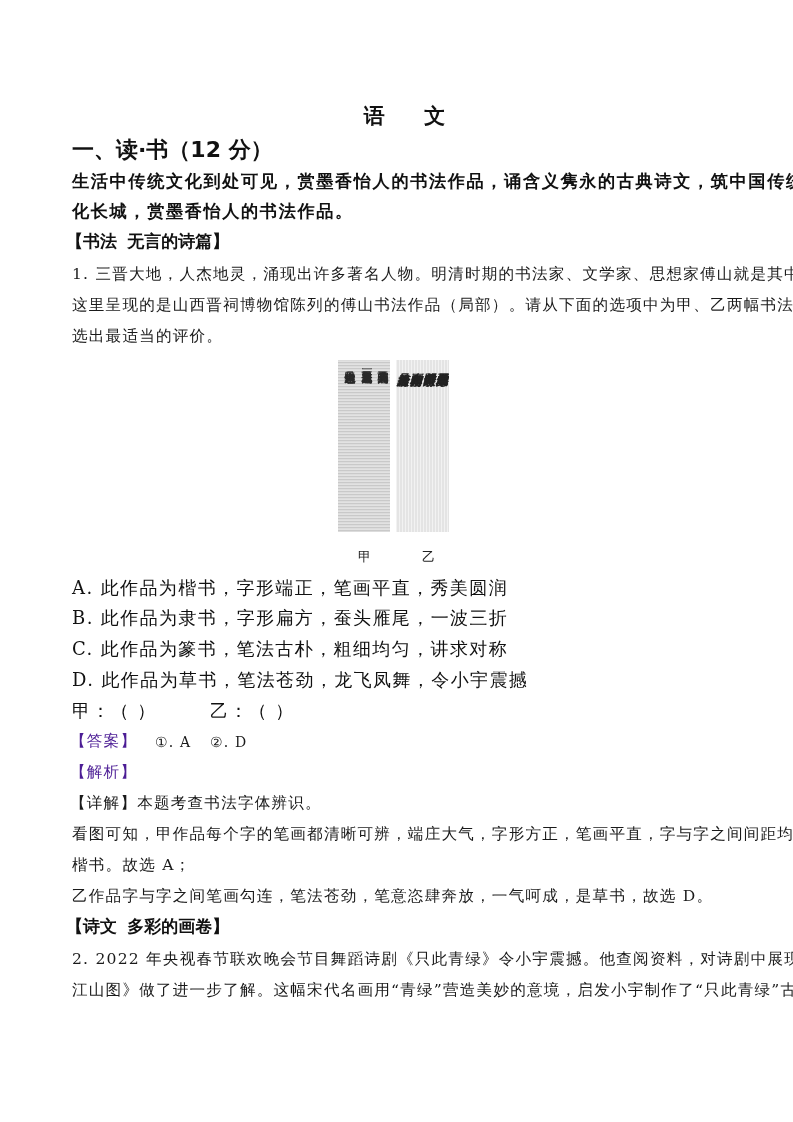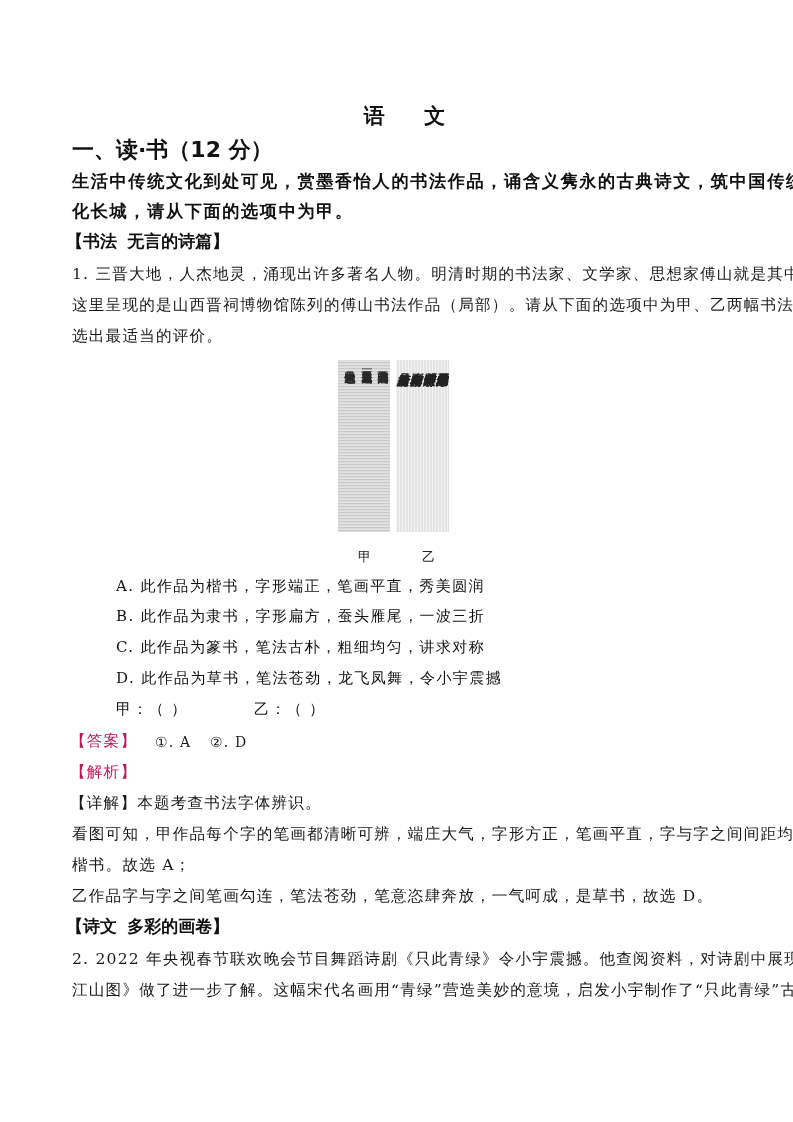--- a/index.html
+++ b/index.html
@@ -7,46 +7,46 @@
          font-family:"DejaVu Serif","Liberation Serif",serif; color:#111; }
   .line { position:absolute; left:72px; white-space:nowrap; line-height:1; }
   .reg { font-size:15.6px; letter-spacing:1.2px; color:#1a1a1a; }
   .bold { font-weight:bold; font-family:"DejaVu Sans","Liberation Sans",sans-serif; }
   .title { position:absolute; left:0; width:793px; text-align:center; top:102px;
            font-size:21px; font-weight:bold; letter-spacing:16px;
            font-family:"DejaVu Sans","Liberation Sans",sans-serif;margin-left:16px; }
   .h1 { font-size:22px; top:139px; }
   .intro { font-size:17.2px; letter-spacing:1.6px; }
   .section { font-size:17px; left:66px;font-family:Liberation Mono, monospace; }
-  .blue { color:#be185d; }
+  .blue { color:#4c1d95; }
   .figure { position:absolute; top:360px; left:338px; width:111px; height:172px; }
   .panel { position:absolute; top:0; height:172px;
            background:repeating-linear-gradient(0deg,#dcdcdc 0 1px,#c9c9c9 1px 2px,#e2e2e2 2px 3px);
            overflow:hidden; }
   .panel.jia { left:0; width:52px; }
   .panel.yi { left:58px; width:53px; background:repeating-linear-gradient(90deg,#f2f2f2 0 1px,#e4e4e4 1px 3px); }
   .col { position:absolute; top:3px; width:12px; font-size:11px; line-height:12.3px;
          writing-mode:vertical-rl; color:#2a2a2a; font-family:"DejaVu Serif",serif; }
   .ycol { position:absolute; top:4px; width:13px; font-size:12px; line-height:13px;
           writing-mode:vertical-rl; color:#222; font-style:italic; font-weight:bold;
           font-family:"DejaVu Serif",serif; }
   .caption { position:absolute; top:548px; font-size:13px; color:#222; }
-  .opts .line { font-size:15px; letter-spacing:1.4px;margin-left:44px; }
+  .opts .line { font-size:18px; letter-spacing:1.4px; }
 </style>
 </head>
 <body>
 
 <div>
 
   <div class="title">语  文</div>
 
   <div class="line bold h1">一、读·书（12 分）</div>
 
   <div class="line bold intro" style="top:173px">生活中传统文化到处可见，赏墨香怡人的书法作品，诵含义隽永的古典诗文，筑中国传统文</div>
-  <div class="line bold intro" style="top:203px">化长城，请从下面的选项中为甲。</div>
+  <div class="line bold intro" style="top:203px">化长城，赏墨香怡人的书法作品。</div>
 
   <div class="line bold section" style="top:234px">【书法  无言的诗篇】</div>
 
   <div class="line reg" style="top:267px">1. 三晋大地，人杰地灵，涌现出许多著名人物。明清时期的书法家、文学家、思想家傅山就是其中之一。</div>
   <div class="line reg" style="top:298px">这里呈现的是山西晋祠博物馆陈列的傅山书法作品（局部）。请从下面的选项中为甲、乙两幅书法作品分别</div>
   <div class="line reg" style="top:329px">选出最适当的评价。</div>
 
   <div class="figure">
     <div class="panel jia">
       <div class="col" style="right:2px">北京有马其名为骕骦之大不知其几</div>

